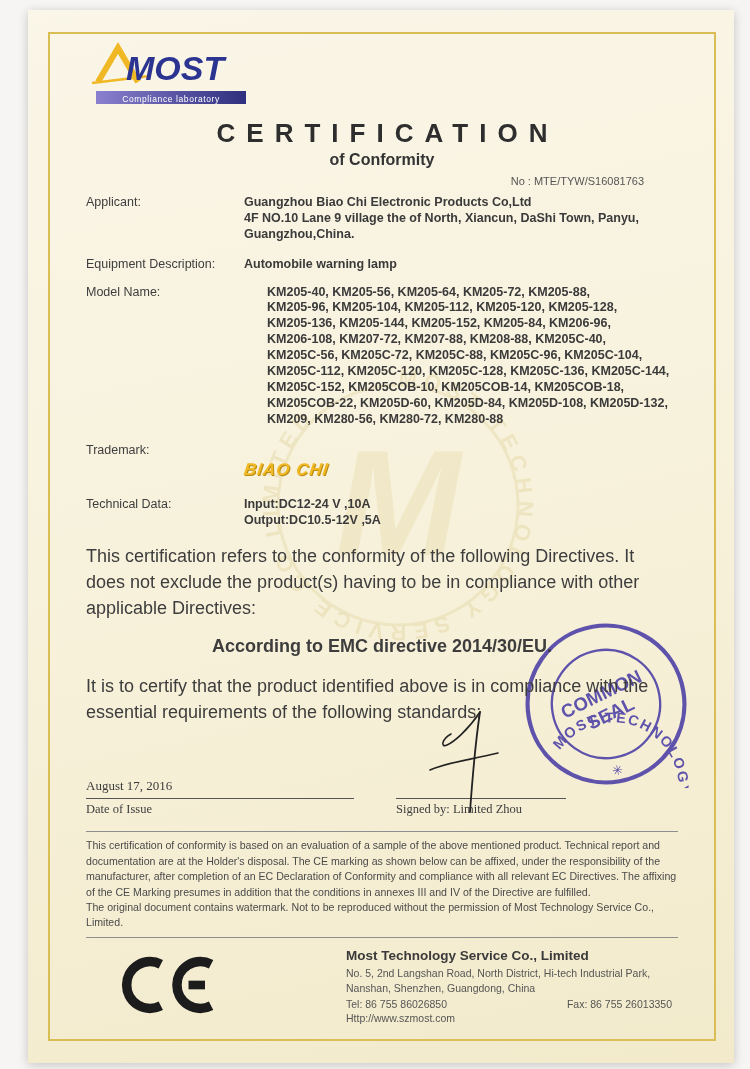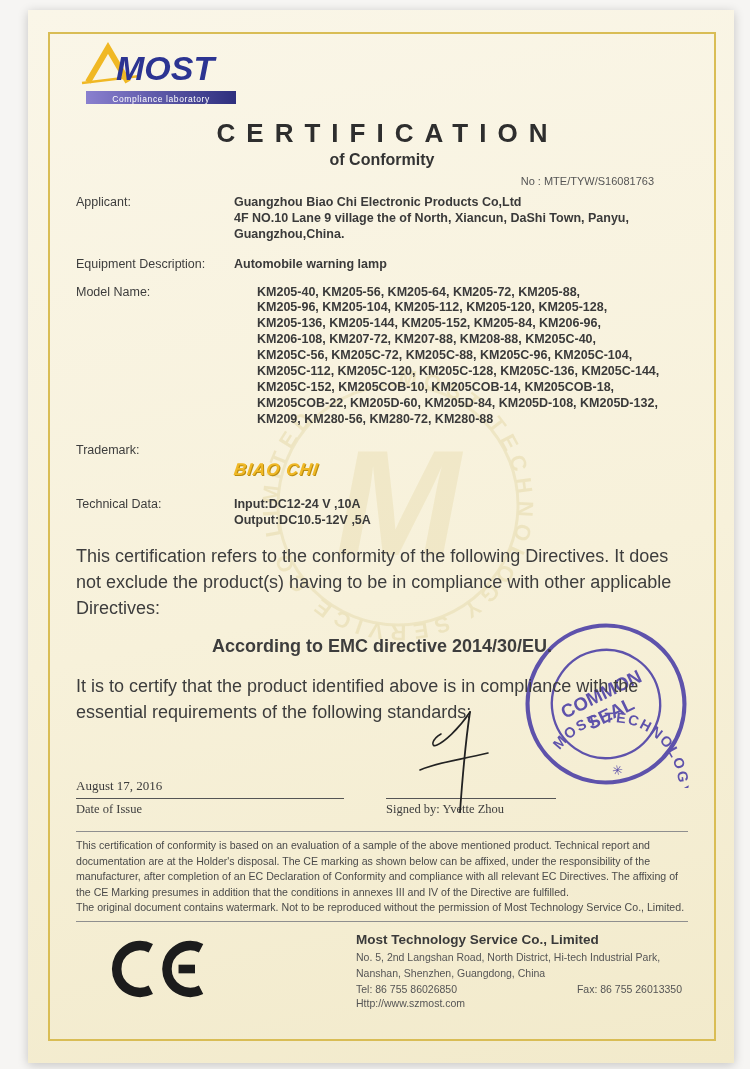--- a/index.html
+++ b/index.html
@@ -2,21 +2,21 @@
 <html><head>
 <meta charset="utf-8">
 <style>
   html,body { margin:0; padding:0; background:#e9e9e9; }
   .page { width:750px; height:1069px; position:relative; background:#f6f5f3;
           font-family:"Liberation Sans", sans-serif; overflow:hidden; }
   .paper { position:absolute; left:28px; top:10px; right:16px; bottom:6px;
            background: linear-gradient(168deg,#faf6e8 0%, #f7f1da 55%, #f2eacb 100%);
            box-shadow: 0 2px 10px rgba(0,0,0,.20); }
   .frame { position:absolute; left:20px; top:22px; right:18px; bottom:22px;
-           border:2px solid #d9bd55; padding:8px 26px; box-sizing:border-box; overflow:hidden; }
+           border:2px solid #d9bd55; padding:8px 36px; box-sizing:border-box; overflow:hidden; }
 
   .watermark { position:absolute; left:205px; top:330px; width:330px; height:330px;
                opacity:.45; pointer-events:none; }
 
   
   .brand { margin-left:4px; }
   .brand-bar { width:150px; height:13px; margin:1px 0 0 6px;
                background:linear-gradient(90deg,#8a80cf,#2e2f7e);
                color:#fff; font-size:8.5px; letter-spacing:.6px;
                display:flex; align-items:flex-end; justify-content:center; }
@@ -163,21 +163,21 @@
           <div class="date-val">August 17, 2016</div>
           <div class="date-lbl">Date of Issue</div>
         </div>
         <div class="sign-box">
           <svg class="signature" width="84" height="108" viewBox="0 0 84 108">
             <path d="M 56 4 C 52 30, 49 62, 46 104" fill="none" stroke="#222" stroke-width="1.8" stroke-linecap="round"></path>
             <path d="M 56 4 C 44 22, 30 34, 23 37 C 16 40, 18 31, 27 26" fill="none" stroke="#222" stroke-width="1.6" stroke-linecap="round"></path>
             <path d="M 6 62 C 24 54, 46 52, 74 45" fill="none" stroke="#222" stroke-width="1.6" stroke-linecap="round"></path>
           </svg>
           <div class="sign-line"></div>
-          <div class="signed-by">Signed by: Yvette Zhou</div>
+          <div class="signed-by">Signed by: Limited Zhou</div>
         </div>
       </div>
 
       <div class="hr mt14"></div>
       <div class="disclaimer" style="margin-top:6px;">This certification of conformity is based on an evaluation of a sample of the above mentioned product. Technical report and documentation are at the Holder's disposal. The CE marking as shown below can be affixed, under the responsibility of the manufacturer, after completion of an EC Declaration of Conformity and compliance with all relevant EC Directives. The affixing of the CE Marking presumes in addition that the conditions in annexes III and IV of the Directive are fulfilled.</div>
       <div class="disclaimer">The original document contains watermark. Not to be reproduced without the permission of Most Technology Service Co., Limited.</div>
       <div class="hr" style="margin-top:6px;"></div>
 
       <div class="footer">
         <svg class="ce" width="104" height="62" viewBox="0 0 120 70">

